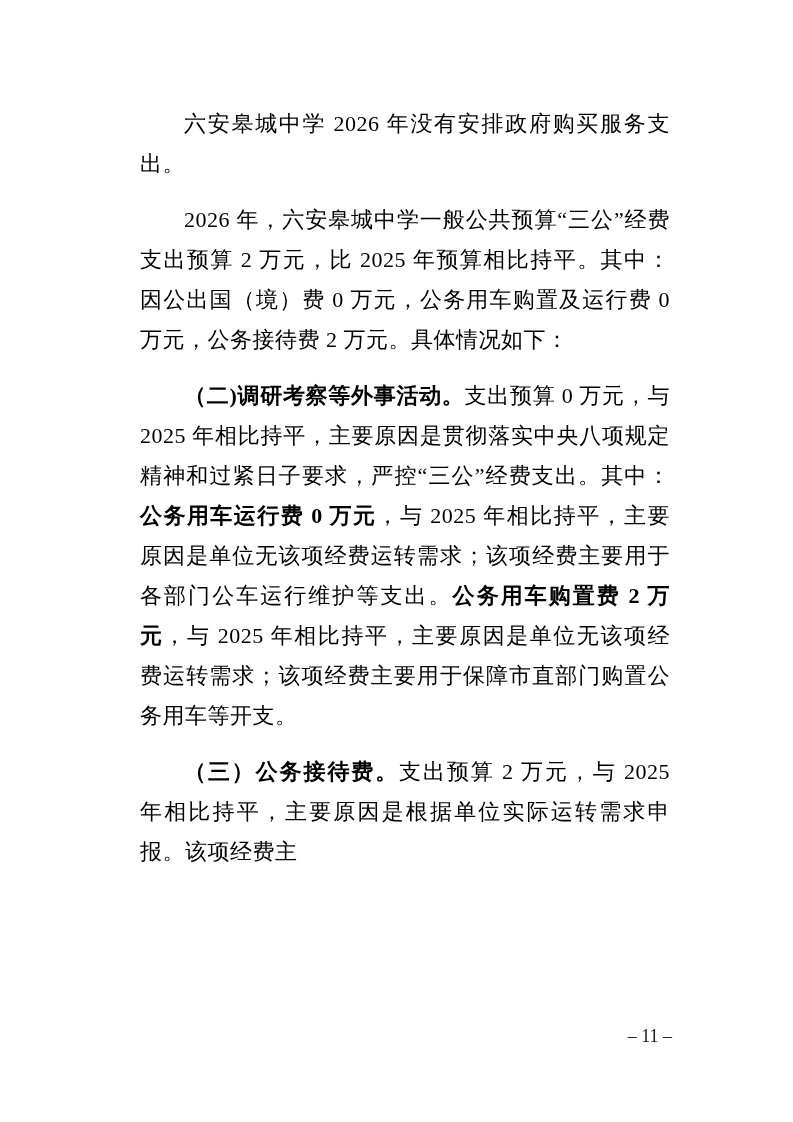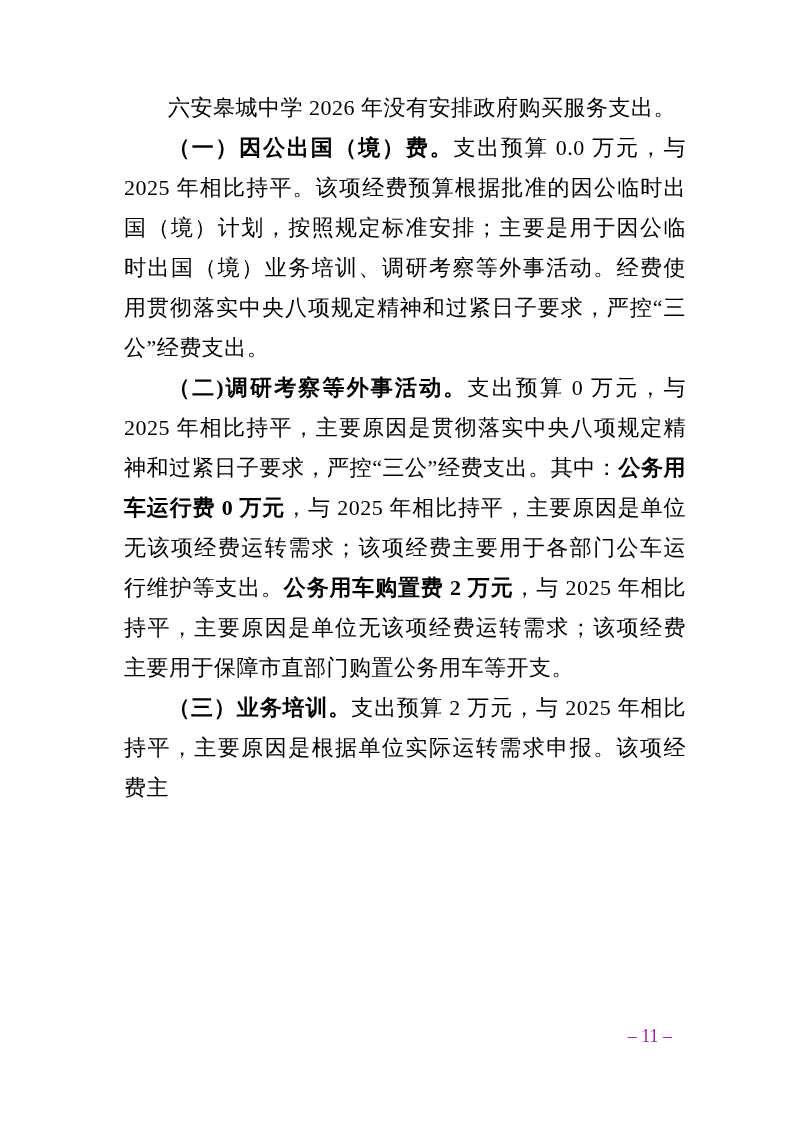--- a/index.html
+++ b/index.html
@@ -15,48 +15,48 @@
     overflow: hidden;
     color: #000000;
   }
   .content {
     position: absolute;
     left: 124px;
     top: 88px;
     width: 562px;
   }
   .content p {
-    margin: 0;
+    margin: 16px;
     font-size: 22px;
     line-height: 40px;
     text-align: justify;
     text-indent: 2em;
     font-family: "Liberation Serif", "DejaVu Serif", serif;
     letter-spacing: 0.5px;
   }
   .content p.heading {
     font-family: "Liberation Sans", "DejaVu Sans", sans-serif;
     font-weight: 700;
   }
   .run { font-weight: 400; }
   .run.bold { font-weight: 700; }
   .footer-page-number {
     position: absolute;
     top: 1024px;
     right: 121px;
     font-size: 18px;
     line-height: 24px;
     font-family: "Liberation Serif", "DejaVu Serif", serif;
-    color: #a21caf;
+    color: #0f172a;
   }
 </style>
 </head>
 <body>
 
 <div class="page">
   <div class="content">
       <p class="body"><span class="run">六安皋城中学 2026 年没有安排政府购买服务支出。</span></p>
-      <p class="body"><span class="run bold">（一）因公出国（境）费。</span><span class="run">支出预算 0.0 万元，与 2025 年相比持平。该项经费预算根据批准的因公临时出国（境）计划，按照规定标准安排；主要是用于因公临时出国（境）业务培训、调研考察等外事活动。经费使用贯彻落实中央八项规定精神和过紧日子要求，严控“三公”经费支出。</span></p>
+      <p class="body"><span class="run">2026 年，六安皋城中学一般公共预算“三公”经费支出预算 2 万元，比 2025 年预算相比持平。其中：因公出国（境）费 0 万元，公务用车购置及运行费 0 万元，公务接待费 2 万元。具体情况如下：</span></p>
       <p class="body"><span class="run bold">（二)调研考察等外事活动。</span><span class="run">支出预算 0 万元，与 2025 年相比持平，主要原因是贯彻落实中央八项规定精神和过紧日子要求，严控“三公”经费支出。其中：</span><span class="run bold">公务用车运行费 0 万元</span><span class="run">，与 2025 年相比持平，主要原因是单位无该项经费运转需求；该项经费主要用于各部门公车运行维护等支出。</span><span class="run bold">公务用车购置费 2 万元</span><span class="run">，与 2025 年相比持平，主要原因是单位无该项经费运转需求；该项经费主要用于保障市直部门购置公务用车等开支。</span></p>
-      <p class="body"><span class="run bold">（三）业务培训。</span><span class="run">支出预算 2 万元，与 2025 年相比持平，主要原因是根据单位实际运转需求申报。该项经费主</span></p>
+      <p class="body"><span class="run bold">（三）公务接待费。</span><span class="run">支出预算 2 万元，与 2025 年相比持平，主要原因是根据单位实际运转需求申报。该项经费主</span></p>
     </div>
   <div class="footer-page-number">– 11 –</div>
 </div>
 
 </body></html>

